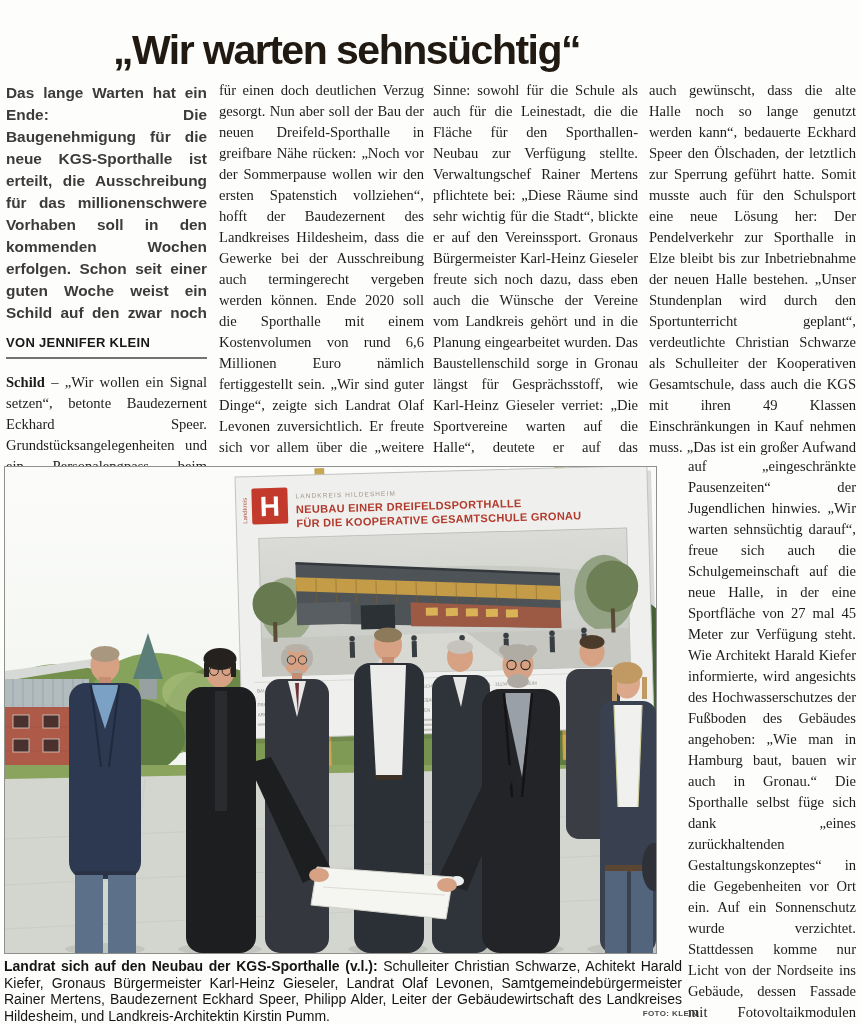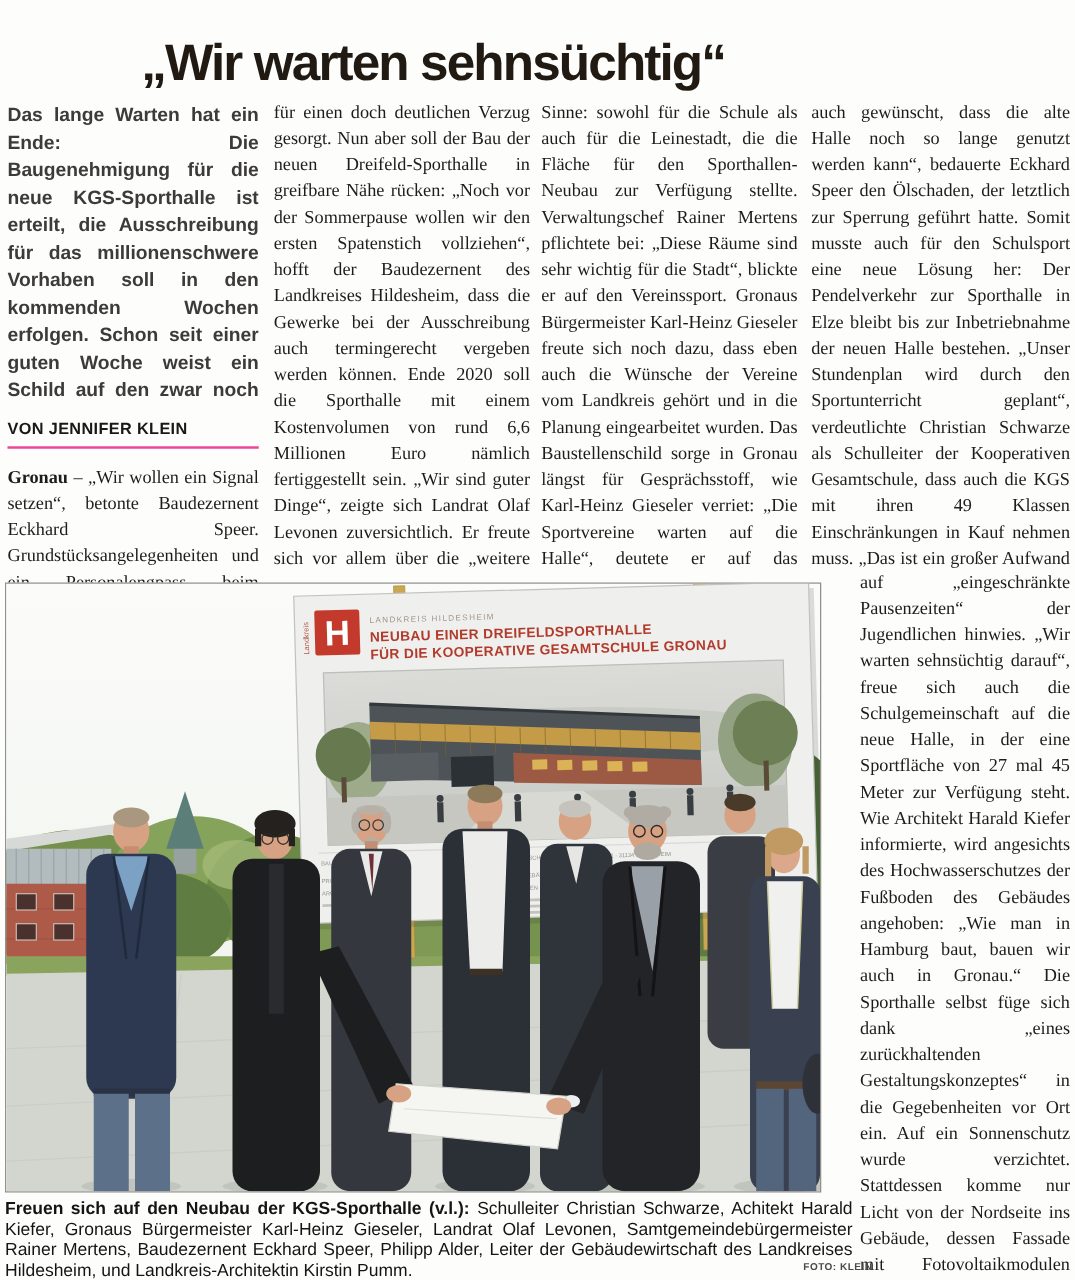--- a/index.html
+++ b/index.html
@@ -7,21 +7,21 @@
        font-family:"Liberation Sans",sans-serif;color:#1d1c1b;}
   .headline{position:absolute;left:0;top:0;width:693px;text-align:center;
        font-family:"Liberation Sans",sans-serif;font-weight:700;font-size:41px;
        letter-spacing:-1.5px;color:#211a12;white-space:nowrap;}
   .col{position:absolute;text-align:justify;}
   .serif{font-family:"Liberation Serif",serif;font-size:14.6px;line-height:21px;color:#1d1c1b;}
   #col1{left:6px;top:82px;width:201px;}
   .intro{font-weight:700;font-size:15.4px;line-height:22px;color:#3c3b39;text-align:justify;
        height:243px;overflow:hidden;}
   .byline{margin-top:10px;font-weight:700;font-size:13px;letter-spacing:.3px;color:#181818;
-       border-bottom:2px solid #ec4899;padding-bottom:7px;text-align:left;}
+       border-bottom:2px solid #737373;padding-bottom:7px;text-align:left;}
   .body1{margin-top:13px;height:106px;overflow:hidden;}
   .lead{font-weight:700;}
   #col2{left:219px;top:80px;width:205px;height:378px;overflow:hidden;}
   #col3{left:433px;top:80px;width:205px;height:378px;overflow:hidden;}
   #col4a{left:649px;top:80px;width:207px;height:377px;overflow:hidden;}
   #col4b{left:688px;top:456px;width:168px;height:568px;overflow:hidden;}
   #photo{position:absolute;left:4px;top:466px;width:653px;height:488px;
        border:1px solid #90908c;box-sizing:border-box;background:#f6f8f4;}
   .caption{position:absolute;left:4px;top:958px;width:678px;font-size:14px;line-height:16.6px;
        color:#141414;text-align:justify;}
@@ -30,21 +30,21 @@
   svg text{font-family:"Liberation Sans",sans-serif;}
 </style>
 </head>
 <body>
 
 <h1 class="headline">„Wir warten sehnsüchtig“</h1>
 
 <div class="col" id="col1">
   <div class="intro">Das lange Warten hat ein Ende: Die Baugenehmigung für die neue KGS-Sporthalle ist erteilt, die Ausschreibung für das millionenschwere Vorhaben soll in den kommenden Wochen erfolgen. Schon seit einer guten Woche weist ein Schild auf den zwar noch nicht sichtbaren, aber bald greifbaren (Bau)fortschritt hin.</div>
   <div class="byline">VON JENNIFER KLEIN</div>
-  <div class="body1 serif"><span class="lead">Gronau</span><span> – „Wir wollen ein Signal setzen“, betonte Baudezernent Eckhard Speer. Grundstücksangelegenheiten und ein Personalengpass beim Landkreis Hildesheim haben</span></div>
+  <div class="body1 serif"><span class="lead">Schild</span><span> – „Wir wollen ein Signal setzen“, betonte Baudezernent Eckhard Speer. Grundstücksangelegenheiten und ein Personalengpass beim Landkreis Hildesheim haben</span></div>
 </div>
 
 <div class="col serif" id="col2">für einen doch deutlichen Verzug gesorgt. Nun aber soll der Bau der neuen Dreifeld-Sporthalle in greifbare Nähe rücken: „Noch vor der Sommerpause wollen wir den ersten Spatenstich vollziehen“, hofft der Baudezernent des Landkreises Hildesheim, dass die Gewerke bei der Ausschreibung auch termingerecht vergeben werden können. Ende 2020 soll die Sporthalle mit einem Kostenvolumen von rund 6,6 Millionen Euro nämlich fertiggestellt sein. „Wir sind guter Dinge“, zeigte sich Landrat Olaf Levonen zuversichtlich. Er freute sich vor allem über die „weitere Stärkung des Standortes“ – im doppelten</div>
 <div class="col serif" id="col3">Sinne: sowohl für die Schule als auch für die Leinestadt, die die Fläche für den Sporthallen-Neubau zur Verfügung stellte. Verwaltungschef Rainer Mertens pflichtete bei: „Diese Räume sind sehr wichtig für die Stadt“, blickte er auf den Vereinssport. Gronaus Bürgermeister Karl-Heinz Gieseler freute sich noch dazu, dass eben auch die Wünsche der Vereine vom Landkreis gehört und in die Planung eingearbeitet wurden. Das Baustellenschild sorge in Gronau längst für Gesprächsstoff, wie Karl-Heinz Gieseler verriet: „Die Sportvereine warten auf die Halle“, deutete er auf das Improvisieren der Freizeitsportler hin. „Wir hätten uns</div>
 <div class="col serif" id="col4a">auch gewünscht, dass die alte Halle noch so lange genutzt werden kann“, bedauerte Eckhard Speer den Ölschaden, der letztlich zur Sperrung geführt hatte. Somit musste auch für den Schulsport eine neue Lösung her: Der Pendelverkehr zur Sporthalle in Elze bleibt bis zur Inbetriebnahme der neuen Halle bestehen. „Unser Stundenplan wird durch den Sportunterricht geplant“, verdeutlichte Christian Schwarze als Schulleiter der Kooperativen Gesamtschule, dass auch die KGS mit ihren 49 Klassen Einschränkungen in Kauf nehmen muss. „Das ist ein großer Aufwand für uns“, sagte der Schulleiter, der beispielsweise</div>
 <div class="col serif" id="col4b">auf „eingeschränkte Pausenzeiten“ der Jugendlichen hinwies. „Wir warten sehnsüchtig darauf“, freue sich auch die Schulgemeinschaft auf die neue Halle, in der eine Sportfläche von 27 mal 45 Meter zur Verfügung steht. Wie Architekt Harald Kiefer informierte, wird angesichts des Hochwasserschutzes der Fußboden des Gebäudes angehoben: „Wie man in Hamburg baut, bauen wir auch in Gronau.“ Die Sporthalle selbst füge sich dank „eines zurückhaltenden Gestaltungskonzeptes“ in die Gegebenheiten vor Ort ein. Auf ein Sonnenschutz wurde verzichtet. Stattdessen komme nur Licht von der Nordseite ins Gebäude, dessen Fassade mit Fotovoltaikmodulen bestückt werden soll. „Die Sporthalle ist sehr nachhaltig“, betonte der Architekt: „Wir freuen uns darauf, jetzt endlich zu bauen.“</div>
 
 <div id="photo">
 <svg width="651" height="486" viewBox="0 0 651 486">
   <defs>
@@ -295,15 +295,15 @@
     <ellipse cx="452" cy="414" rx="7" ry="5" fill="#eceff0"></ellipse>
     <polygon points="312,400 448,410 441,452 306,438" fill="#f5f5f1" stroke="#d2d2ca" stroke-width="1"></polygon>
     <path d="M318,420 L440,428" stroke="#dddcd4" stroke-width="1"></path>
     <ellipse cx="314" cy="408" rx="10" ry="7" fill="#d7a284"></ellipse>
     <ellipse cx="442" cy="418" rx="10" ry="7" fill="#d7a284"></ellipse>
   </g>
 </svg>
 </div>
 
 <div class="caption">
-  <span class="lead">Freuen sich auf den Neubau der KGS-Sporthalle (v.l.):</span><span> Schulleiter Christian Schwarze, Achitekt Harald Kiefer, Gronaus Bürgermeister Karl-Heinz Gieseler, Landrat Olaf Levonen, Samtgemeindebürgermeister Rainer Mertens, Baudezernent Eckhard Speer, Philipp Alder, Leiter der Gebäudewirtschaft des Landkreises Hildesheim, und Landkreis-Architektin Kirstin Pumm.</span>
+  <span class="lead">Landrat sich auf den Neubau der KGS-Sporthalle (v.l.):</span><span> Schulleiter Christian Schwarze, Achitekt Harald Kiefer, Gronaus Bürgermeister Karl-Heinz Gieseler, Landrat Olaf Levonen, Samtgemeindebürgermeister Rainer Mertens, Baudezernent Eckhard Speer, Philipp Alder, Leiter der Gebäudewirtschaft des Landkreises Hildesheim, und Landkreis-Architektin Kirstin Pumm.</span>
   <span class="credit">FOTO: KLEIN</span>
 </div>
 
 </body></html>

